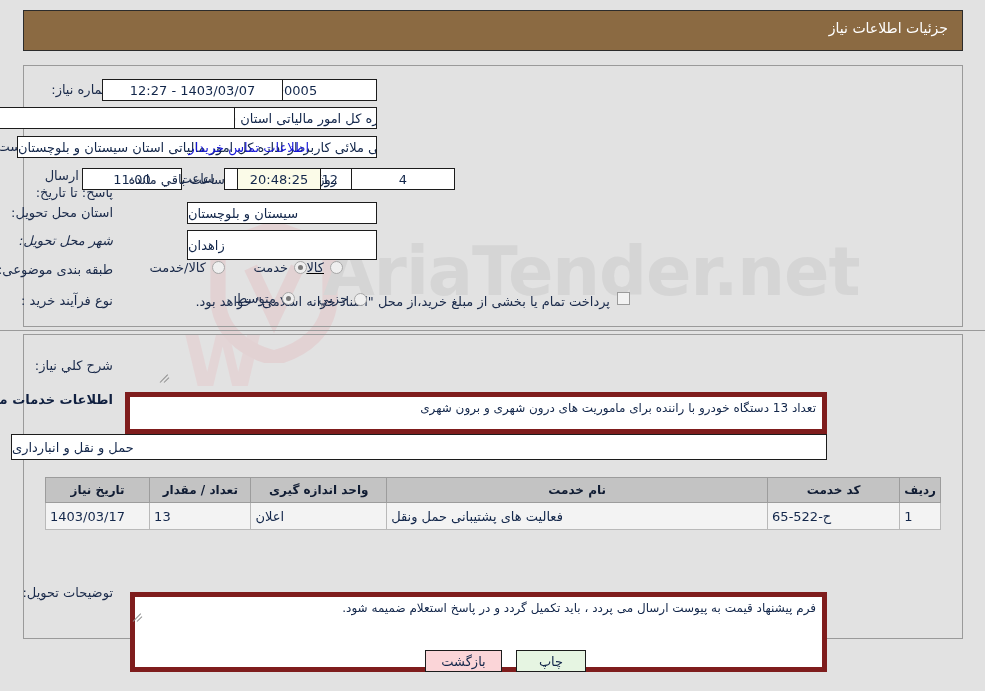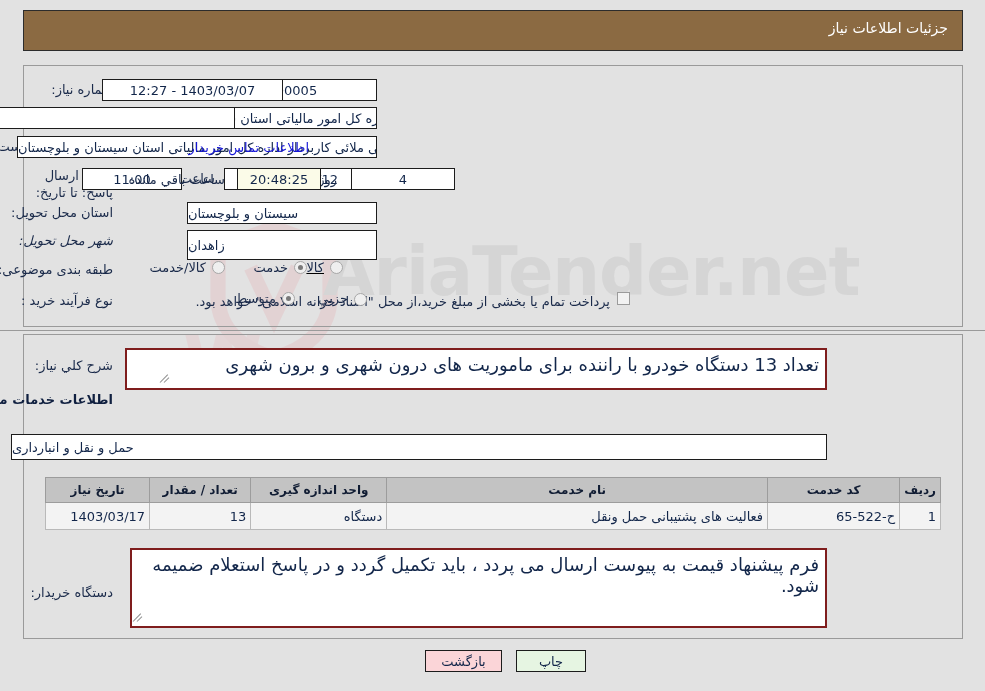--- a/index.html
+++ b/index.html
@@ -138,26 +138,27 @@
     width: 13px; height: 13px;
     border: 1px solid #9b9b9b;
     background: #f2f2f2;
     z-index: 16;
   }
 
   
   .ta {
     position: absolute;
     background: #ffffff;
-    border: 2px solid #7f1d1d;
-    font-size: 18px;
+    border: 5px solid #7f1d1d;
+    font-size: 12px;
     color: #12264a;
     padding: 4px 6px 0 6px;
     z-index: 15;
     overflow: hidden;
+    margin-top: 44px;
   }
   .ta-grip {
     position: absolute;
     left: 3px; bottom: 2px;
     width: 10px; height: 10px;
     z-index: 16;
   }
   .ta-grip i {
     position: absolute;
     height: 1px; background: #8d8d8d;
@@ -192,21 +193,21 @@
     height: 25px;
     padding: 0 4px;
     text-align: center;
   }
   #tbl td {
     background: #f3f3f3;
     border: 1px solid #b9b9b9;
     color: #12264a;
     height: 27px;
     padding: 0 4px;
-    text-align: right;
+    text-align: left;
   }
 
   
   .btn {
     position: absolute;
     height: 22px;
     border: 1px solid #1c1c1c;
     font-size: 13px;
     color: #12264a;
     display: flex; align-items: center; justify-content: center;
@@ -324,28 +325,28 @@
       <th style="width:140px;">واحد اندازه گیری</th>
       <th style="width:104px;">تعداد / مقدار</th>
       <th style="width:105px;">تاریخ نیاز</th>
     </tr>
   </thead>
   <tbody>
     <tr>
       <td>1</td>
       <td>ح-522-65</td>
       <td>فعالیت های پشتیبانی حمل ونقل</td>
-      <td>دستگاه</td>
+      <td>اعلان</td>
       <td>13</td>
       <td>1403/03/17</td>
     </tr>
   </tbody>
 </table>
 
-<div class="lbl lbl-b" style="right:872px; top:585px;">دستگاه خریدار:</div>
+<div class="lbl lbl-b" style="right:872px; top:585px;">توضیحات تحویل:</div>
 <div class="ta" style="right:158px; top:548px; width:697px; height:80px; text-align:right;">فرم پیشنهاد قیمت به پیوست ارسال می پردد ، باید تکمیل گردد و در پاسخ استعلام ضمیمه شود.</div>
 <div class="ta-grip" style="left:133px; top:612px;">
   <i style="left:0; top:9px; width:11px;"></i>
   <i style="left:4px; top:9px; width:7px;"></i>
 </div>
 
 <div class="btn" id="btn-back">بازگشت</div>
 <div class="btn" id="btn-print">چاپ</div>
 
 </body></html>

